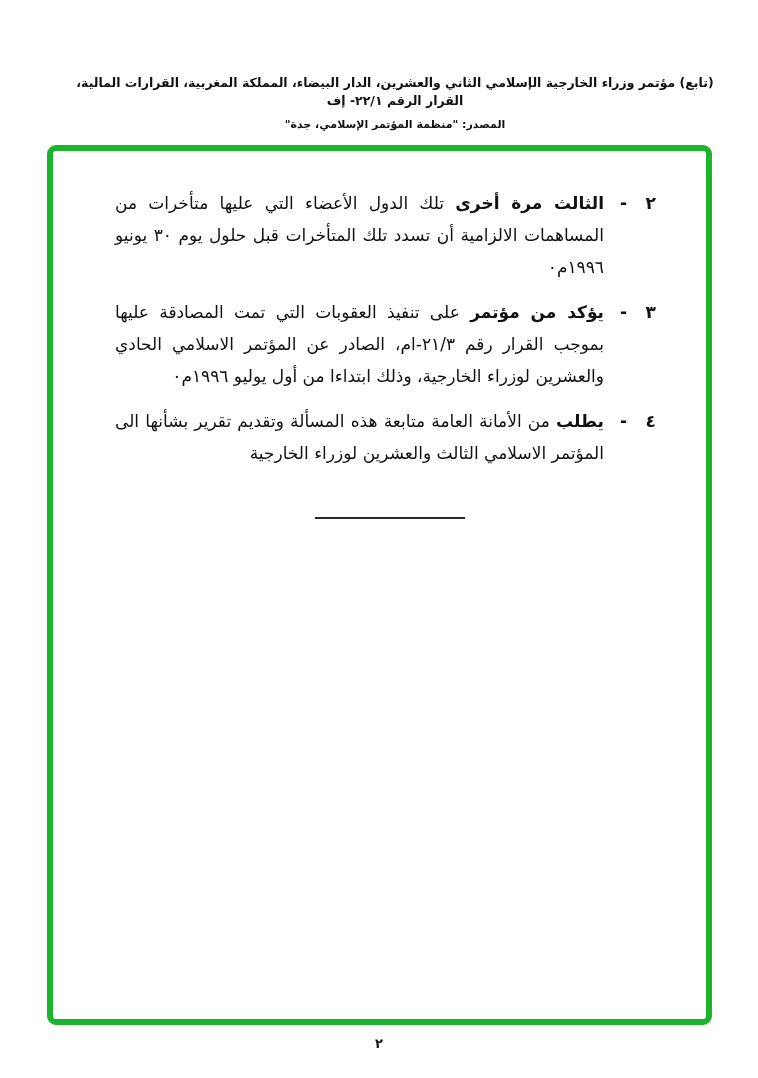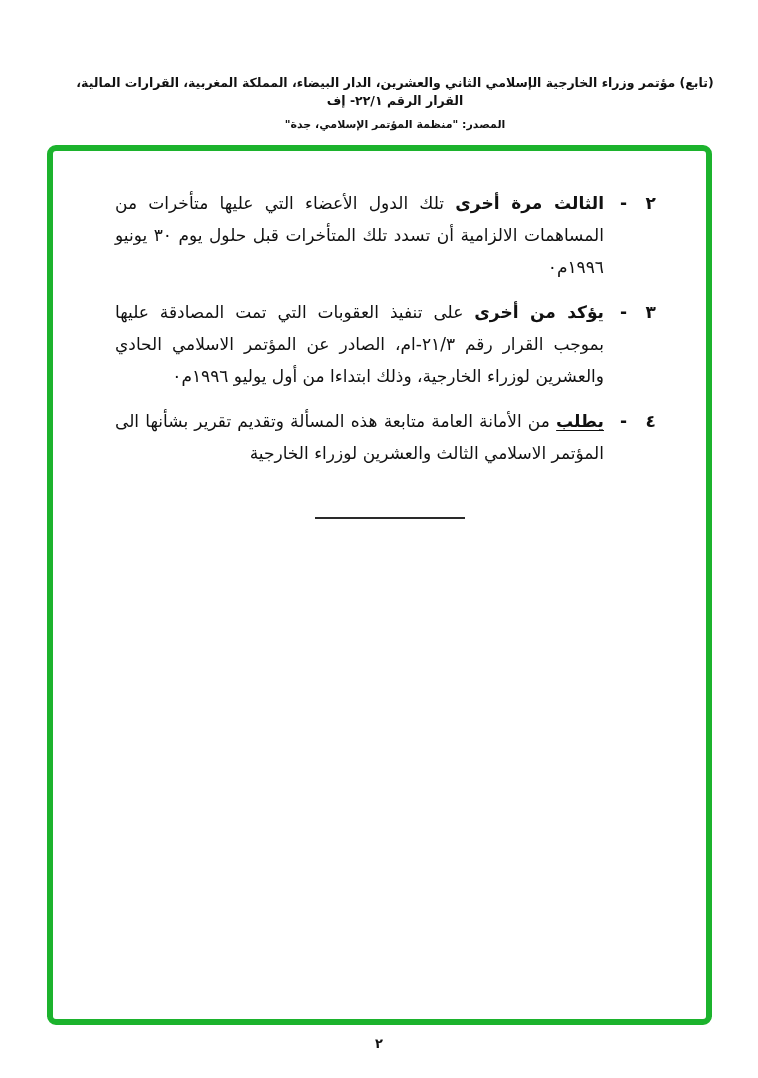--- a/index.html
+++ b/index.html
@@ -59,21 +59,21 @@
     align-items: flex-start;
     font-weight: bold;
     padding-left: 4px;
   }
   .item-text {
     flex: 1;
     text-align: justify;
     padding-right: 12px;
   }
   .lead { font-weight: bold; }
-  .lead.underlined { text-decoration: underline; text-underline-offset: 3px; }
+  .lead.underlined { text-underline-offset: 3px; }
   .separator {
     width: 150px;
     height: 2px;
     background: #2a2a2a;
     margin: 48px auto 0 auto;
     position: relative;
     left: 4px;
   }
   .page-number {
     position: absolute;
@@ -106,21 +106,21 @@
         <span>تلك الدول الأعضاء التي عليها متأخرات من المساهمات الالزامية أن تسدد تلك المتأخرات قبل حلول يوم ٣٠ يونيو ١٩٩٦م٠</span>
       </p>
     </div>
 
     <div class="res-item">
       <div class="marker">
         <span>٣</span>
         <span>-</span>
       </div>
       <p class="item-text">
-        <span class="lead">يؤكد من أخرى</span>
+        <span class="lead">يؤكد من مؤتمر</span>
         <span>على تنفيذ العقوبات التي تمت المصادقة عليها بموجب القرار رقم ٢١/٣-ام، الصادر عن المؤتمر الاسلامي الحادي والعشرين لوزراء الخارجية، وذلك ابتداءا من أول يوليو ١٩٩٦م٠</span>
       </p>
     </div>
 
     <div class="res-item">
       <div class="marker">
         <span>٤</span>
         <span>-</span>
       </div>
       <p class="item-text">

